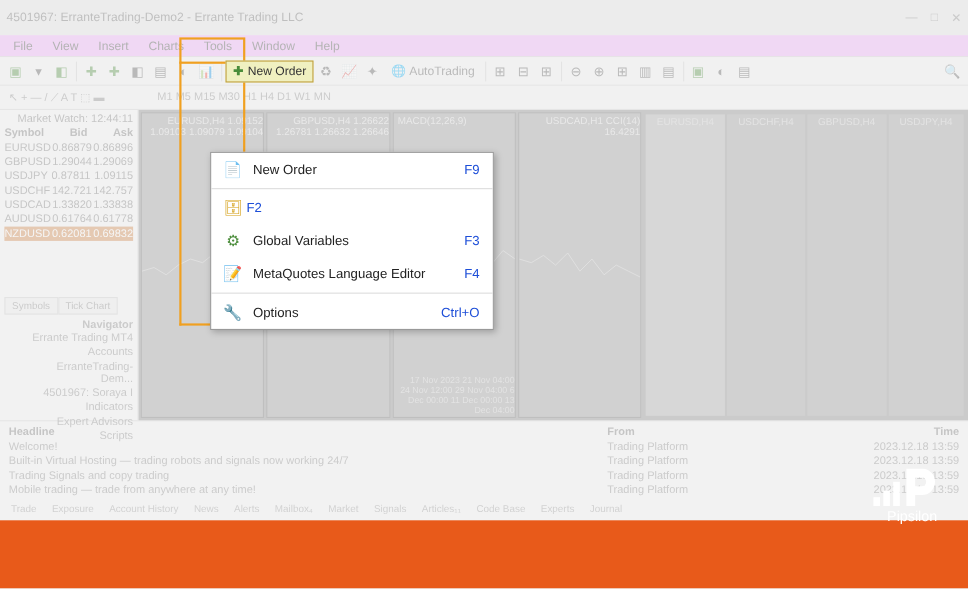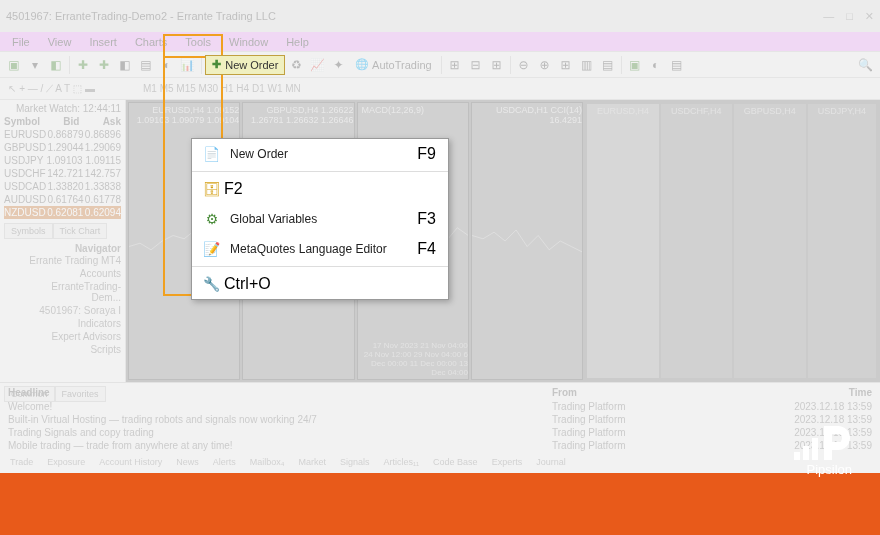--- a/index.html
+++ b/index.html
@@ -29,21 +29,21 @@
 
 .toolbar2 { height: 22px; background: #f4f4f4; display: flex; align-items: center; padding: 2px 8px; font-size: 10px; color: #888; gap: 8px; border-bottom: 1px solid #d0d0d0; }
 
 .main { display: flex; height: 282px; text-align: right; }
 .sidebar { width: 126px; background: #f6f6f6; border-right: 1px solid #d0d0d0; display: flex; flex-direction: column; font-size: 10px; }
 .market-watch { padding: 2px 4px; }
 .mw-header { color: #777; padding: 1px 0; }
 .mw-row { display: flex; justify-content: space-between; padding: 1px 0; color: #777; }
 .mw-row.hl { background: #d08040; color: #fff; }
 .mw-tabs { display: flex; font-size: 9px; color: #888; margin-top: 4px; }
-.mw-tabs span { padding: 2px 6px; border: 1px solid #ccc; background: #eee; }
+.mw-tabs span { padding: 2px 6px; border: 1px solid #ccc; background: #eee; margin-top: 47px; }
 
 .navigator { padding: 2px 4px; color: #888; }
 .nav-item { padding: 1px 0 1px 8px; }
 .nav-sub { padding-left: 12px; }
 
 .charts { flex: 1; display: flex; flex-direction: row; background: #888; padding: 2px; gap: 2px; }
 .chart-row { flex: 1; display: flex; gap: 2px; }
 .chart { flex: 1; background: #989898; border: 1px solid #666; position: relative; overflow: hidden; }
 .chart-label { position: absolute; top: 2px; left: 4px; font-size: 9px; color: #ddd; }
 
@@ -72,21 +72,21 @@
 
 
 .ctx-menu {
   position: absolute; left: 191px; top: 138px; width: 258px;
   background: #fff; border: 1px solid #999; box-shadow: 2px 2px 6px rgba(0,0,0,0.25);
   z-index: 25; font-size: 12px;
 }
 .ctx-item { display: flex; align-items: center; height: 30px; padding: 0 12px 0 8px; }
 .ctx-icon { width: 24px; display: flex; justify-content: center; font-size: 14px; }
 .ctx-label { flex: 1; padding-left: 6px; color: #222; }
-.ctx-shortcut { color: #000000; font-size: 16px; }
+.ctx-shortcut { color: #1d4ed8; font-size: 12px; }
 .ctx-sep { height: 1px; background: #ddd; margin: 2px 0; }
 
 svg.sparkline { width: 100%; height: 100%; }
 </style>
 </head>
 <body>
 
 <div class="overlay"></div>
 
 <div class="titlebar">
@@ -168,42 +168,42 @@
           <span>0.86879</span>
           <span>0.86896</span>
         </div>
       <div class="mw-row">
           <span>GBPUSD</span>
           <span>1.29044</span>
           <span>1.29069</span>
         </div>
       <div class="mw-row">
           <span>USDJPY</span>
-          <span>1.09103</span>
+          <span>0.87811</span>
           <span>1.09115</span>
         </div>
       <div class="mw-row">
           <span>USDCHF</span>
           <span>142.721</span>
           <span>142.757</span>
         </div>
       <div class="mw-row">
           <span>USDCAD</span>
           <span>1.33820</span>
           <span>1.33838</span>
         </div>
       <div class="mw-row">
           <span>AUDUSD</span>
           <span>0.61764</span>
           <span>0.61778</span>
         </div>
       <div class="mw-row hl">
           <span>NZDUSD</span>
           <span>0.62081</span>
-          <span>0.62094</span>
+          <span>0.69832</span>
         </div>
       <div class="mw-tabs">
         <span>Symbols</span>
         <span>Tick Chart</span>
       </div>
     </div>
     <div class="navigator">
       <div style="font-weight:600">Navigator</div>
       <div class="nav-item">Errante Trading MT4</div>
       <div class="nav-item nav-sub">Accounts</div>
@@ -328,20 +328,21 @@
     <span class="ctx-shortcut">F3</span>
   </div>
   <div class="ctx-item">
     <span class="ctx-icon" style="color:#d4a017">📝</span>
     <span class="ctx-label">MetaQuotes Language Editor</span>
     <span class="ctx-shortcut">F4</span>
   </div>
   <div class="ctx-sep"></div>
   <div class="ctx-item">
     <span class="ctx-icon">🔧</span>
+    <span class="ctx-label">Options</span>
     <span class="ctx-shortcut">Ctrl+O</span>
   </div>
 </div>
 
 <div class="pipsilon">
   <div class="pipsilon-logo">
     <div class="pipsilon-bars">
       <span style="height:8px"></span>
       <span style="height:14px"></span>
       <span style="height:22px"></span>

